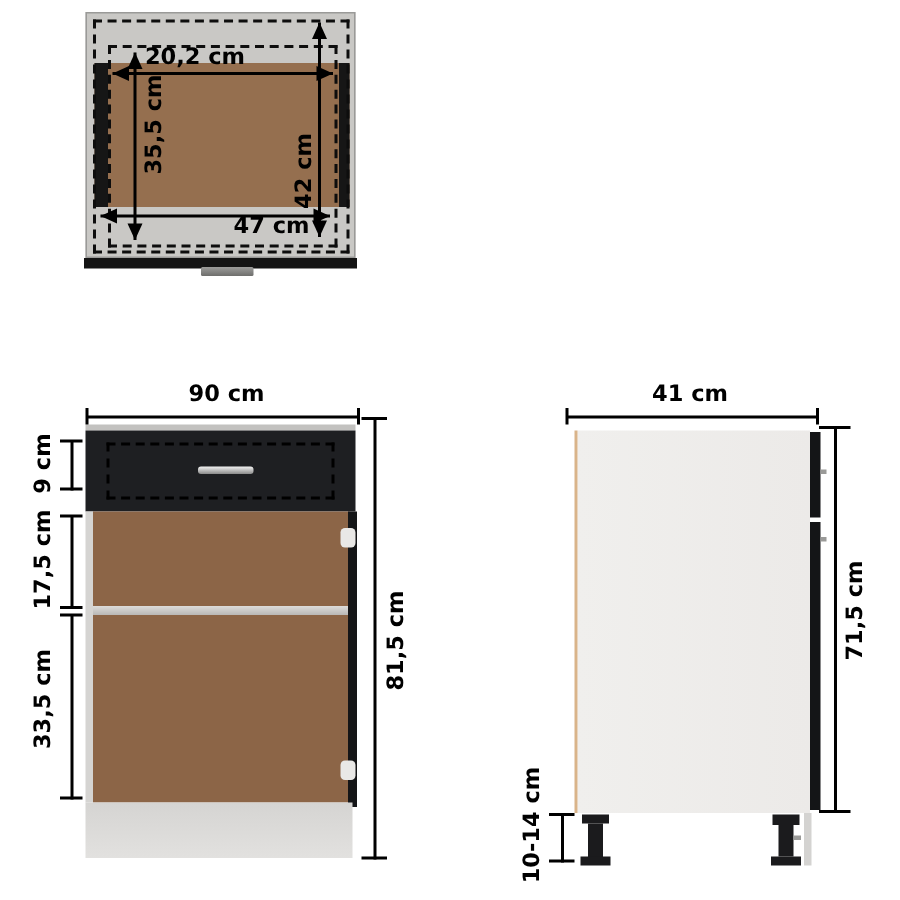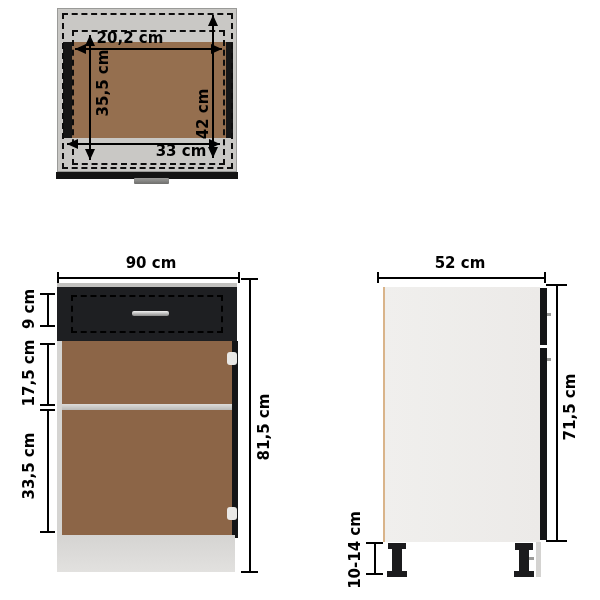--- a/index.html
+++ b/index.html
@@ -55,21 +55,21 @@
       <div class="vline" style="left:212px;top:15px;height:143px;"></div>
       <div class="ah up" style="left:208px;top:15px;"></div>
       <div class="ah down" style="left:208px;top:147px;"></div>
       <div class="dim-label vert" style="left:203px;top:114px;">42 cm</div>
     </div>
     
     <div class="grp">
       <div class="hline" style="left:67px;top:143px;width:153px;"></div>
       <div class="ah left" style="left:67px;top:139px;"></div>
       <div class="ah right" style="left:209px;top:139px;"></div>
-      <div class="dim-label" style="left:181px;top:151px;">33 cm</div>
+      <div class="dim-label" style="left:181px;top:151px;">47 cm</div>
     </div>
   </div>
 
   
   <div class="grp">
     <div class="abs" style="left:57px;top:283px;width:180px;height:4px;background:#c2c1bf;"></div>
     <div class="abs" style="left:57px;top:287px;width:180px;height:54px;background:#1e1f22;"></div>
     <div class="dashed" style="left:71px;top:295px;width:152px;height:38px;border-color:#000;"></div>
     <div class="abs" style="left:132px;top:311px;width:37px;height:5px;border-radius:2px;background:linear-gradient(180deg,#f2f2f2,#b9b9b9 55%,#8a8a8a);"></div>
     <div class="abs" style="left:57px;top:341px;width:5px;height:194px;background:#d5d4d2;"></div>
@@ -138,21 +138,21 @@
       <div class="abs" style="left:519px;top:550px;width:10px;height:21px;background:#1b1b1d;"></div>
       <div class="abs" style="left:514px;top:571px;width:20px;height:6px;background:#1b1b1d;"></div>
       <div class="abs" style="left:529px;top:557px;width:5px;height:3px;background:#9b9b99;"></div>
     </div>
 
     
     <div class="grp">
       <div class="hline" style="left:378px;top:277px;width:167px;"></div>
       <div class="vline" style="left:377px;top:272px;height:11px;"></div>
       <div class="vline" style="left:544px;top:272px;height:11px;"></div>
-      <div class="dim-label" style="left:460px;top:263px;">52 cm</div>
+      <div class="dim-label" style="left:460px;top:263px;">41 cm</div>
     </div>
     
     <div class="grp">
       <div class="vline" style="left:556px;top:285px;height:257px;"></div>
       <div class="hline" style="left:546px;top:284px;width:21px;"></div>
       <div class="hline" style="left:546px;top:540px;width:21px;"></div>
       <div class="dim-label vert" style="left:570px;top:407px;">71,5 cm</div>
     </div>
     
     <div class="grp">

